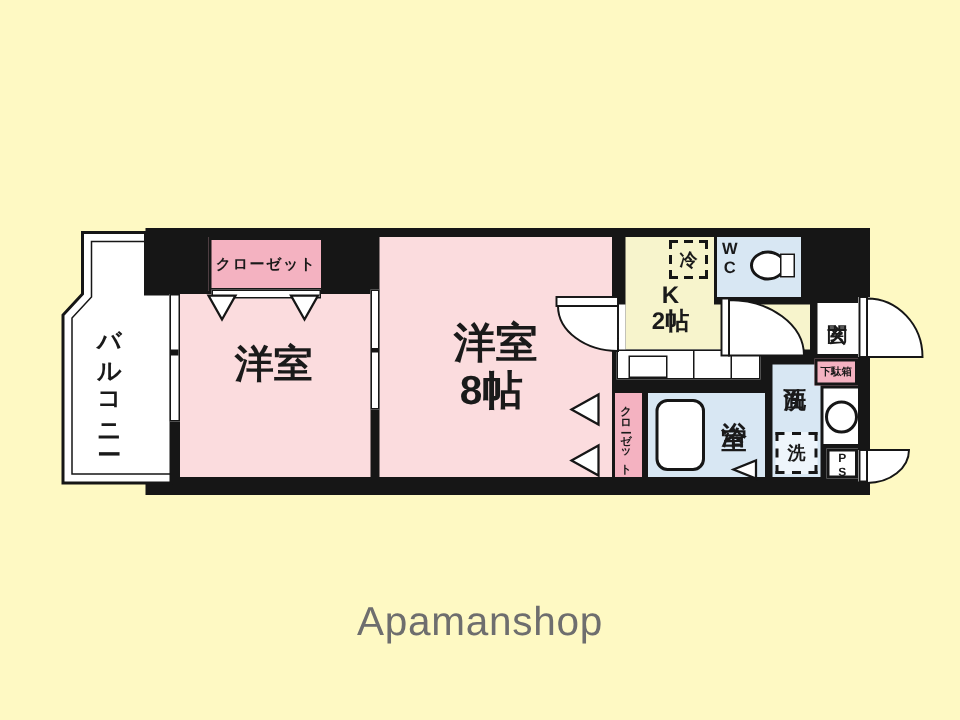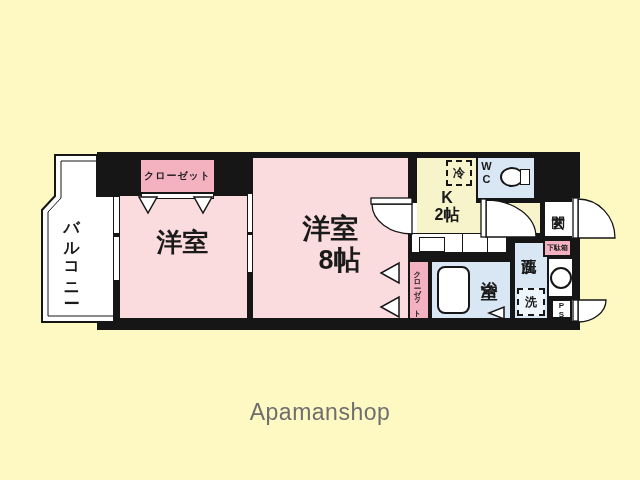--- a/index.html
+++ b/index.html
@@ -50,30 +50,30 @@
   #ps-box{left:551px;top:299px;width:21px;height:20px;background:#fff;border:2px solid var(--wall);}
   #toilet-bowl{left:500px;top:167px;width:24px;height:20px;background:#fff;border:2px solid var(--wall);border-radius:50%;}
   #toilet-tank{left:520px;top:169px;width:10px;height:16px;background:#fff;border:1px solid var(--wall);}
   
   .lblabs{z-index:50;text-align:center;font-weight:bold;line-height:1.05;}
   .vt{writing-mode:vertical-rl;text-orientation:upright;}
   #balcony-label{left:63px;top:188px;height:130px;font-size:16px;letter-spacing:3px;}
   #room52-name{left:118px;top:229px;width:129px;font-size:26px;}
   #room52-size{left:114px;top:258px;width:137px;font-size:26px;}
   #room8-name{left:253px;top:214px;width:155px;font-size:28px;}
-  #room8-size{left:262px;top:246px;width:155px;font-size:27px;}
+  #room8-size{left:250px;top:246px;width:155px;font-size:27px;}
   #k-name{left:417px;top:190px;width:60px;font-size:16px;}
   #k-size{left:417px;top:207px;width:60px;font-size:16px;}
   #wc-label{left:480px;top:160px;font-size:11px;letter-spacing:1px;}
   #genkan-label{left:551px;top:205px;font-size:13px;letter-spacing:1px;}
   #senmen-label{left:521px;top:247px;font-size:15px;letter-spacing:1px;}
   #bath-label{left:480px;top:267px;font-size:17px;letter-spacing:3px;}
   #closet2-label{left:413px;top:265px;font-size:7.5px;letter-spacing:1px;font-weight:bold;}
   #ps-label{left:557px;top:301px;font-size:8px;line-height:1;}
-  #brand{left:160px;top:399px;width:320px;font-size:23px;font-weight:normal;color:var(--brand_gray);letter-spacing:0.5px;z-index:5;text-align:center;position:absolute;}
+  #brand{left:160px;top:399px;width:320px;font-size:27px;font-weight:normal;color:var(--brand_gray);letter-spacing:0.5px;z-index:5;text-align:center;position:absolute;}
 </style>
 </head>
 <body>
 
 <div class="canvas">
 
   <div class="abs" id="base-walls"></div>
 
   <svg class="abs" id="balcony-svg" width="640" height="480">
     <path d="M55,155 L97,155 L97,196 L114,196 L114,322 L42,322 L42,210 L55,196 Z" fill="#ffffff" stroke="#161616" stroke-width="2"></path>

